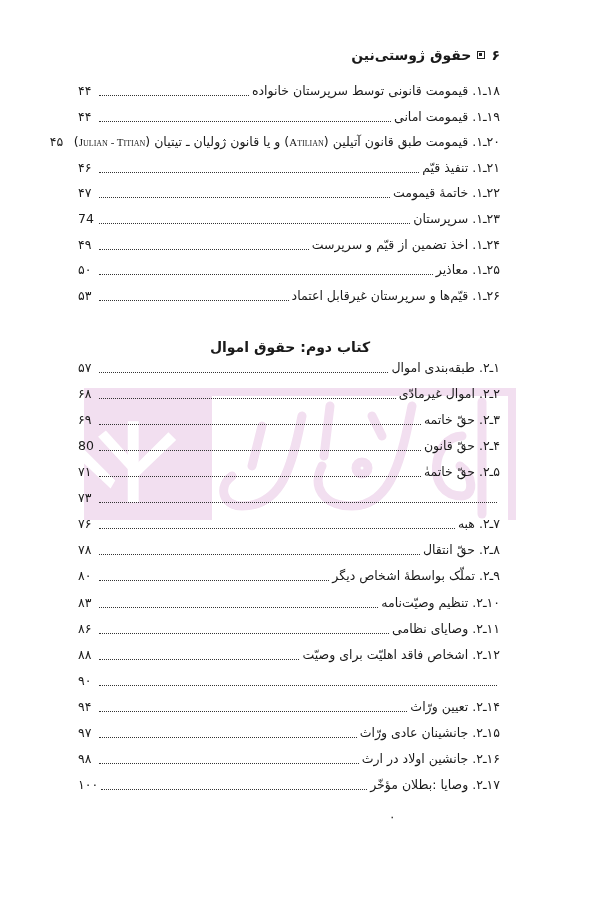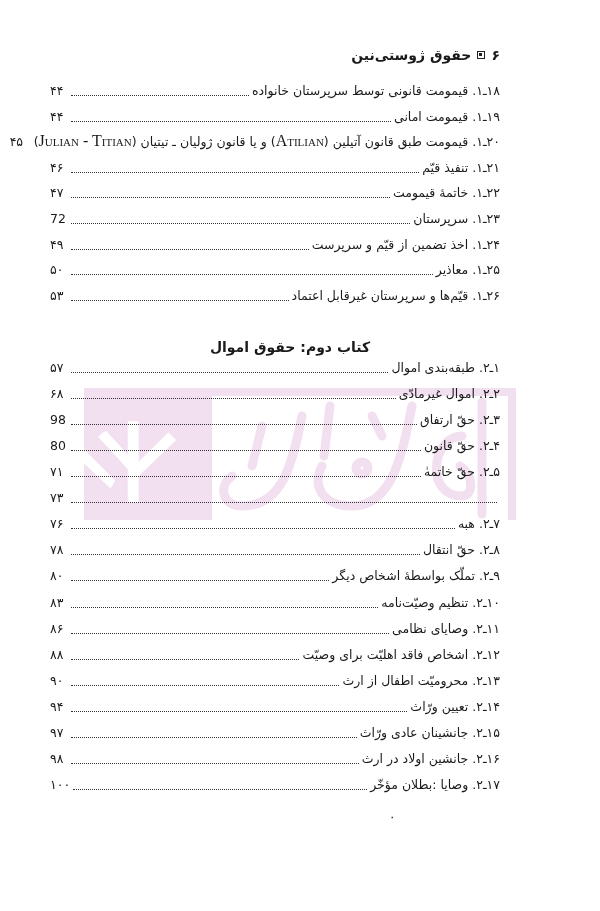--- a/index.html
+++ b/index.html
@@ -106,24 +106,25 @@
       flex: 1 1 auto;
       border-bottom: 1.5px dotted #333;
       margin: 0 3px 4px 3px;
       height: 1px;
     }
     .toc-page {
       flex: 0 0 auto;
       white-space: nowrap;
       min-width: 18px;
       text-align: left;
+      margin-left: 28px;
     }
     .latin {
       font-family: "Liberation Serif", serif;
-      font-size: 16px;
+      font-size: 11px;
       font-variant: small-caps;
     }
     .section-heading {
       position: absolute;
       top: 339px;
       left: 0;
       width: 600px;
       text-align: center;
       font-weight: bold;
       font-size: 14px;
@@ -198,21 +199,21 @@
       <span class="toc-page">۴۶</span>
     </div>
     <div class="toc-row" style="top:184px;">
       <span class="toc-title">۲۲ـ۱. خاتمهٔ قیمومت</span>
       <span class="toc-leader"></span>
       <span class="toc-page">۴۷</span>
     </div>
     <div class="toc-row" style="top:210px;">
       <span class="toc-title">۲۳ـ۱. سرپرستان</span>
       <span class="toc-leader"></span>
-      <span class="toc-page">72</span>
+      <span class="toc-page">74</span>
     </div>
     <div class="toc-row" style="top:236px;">
       <span class="toc-title">۲۴ـ۱. اخذ تضمین از قیّم و سرپرست</span>
       <span class="toc-leader"></span>
       <span class="toc-page">۴۹</span>
     </div>
     <div class="toc-row" style="top:261px;">
       <span class="toc-title">۲۵ـ۱. معاذیر</span>
       <span class="toc-leader"></span>
       <span class="toc-page">۵۰</span>
@@ -233,23 +234,23 @@
       <span class="toc-title">۱ـ۲. طبقه‌بندی اموال</span>
       <span class="toc-leader"></span>
       <span class="toc-page">۵۷</span>
     </div>
     <div class="toc-row" style="top:385px;">
       <span class="toc-title">۲ـ۲. اموال غیرمادّی</span>
       <span class="toc-leader"></span>
       <span class="toc-page">۶۸</span>
     </div>
     <div class="toc-row" style="top:411px;">
-      <span class="toc-title">۳ـ۲. حقّ ارتفاق</span>
-      <span class="toc-leader"></span>
-      <span class="toc-page">98</span>
+      <span class="toc-title">۳ـ۲. حقّ خاتمه</span>
+      <span class="toc-leader"></span>
+      <span class="toc-page">۶۹</span>
     </div>
     <div class="toc-row" style="top:437px;">
       <span class="toc-title">۴ـ۲. حقّ قانون</span>
       <span class="toc-leader"></span>
       <span class="toc-page">80</span>
     </div>
     <div class="toc-row" style="top:463px;">
       <span class="toc-title">۵ـ۲. حقّ خاتمهٰ</span>
       <span class="toc-leader"></span>
       <span class="toc-page">۷۱</span>
@@ -282,21 +283,20 @@
       <span class="toc-title">۱۱ـ۲. وصایای نظامی</span>
       <span class="toc-leader"></span>
       <span class="toc-page">۸۶</span>
     </div>
     <div class="toc-row" style="top:646px;">
       <span class="toc-title">۱۲ـ۲. اشخاص فاقد اهلیّت برای وصیّت</span>
       <span class="toc-leader"></span>
       <span class="toc-page">۸۸</span>
     </div>
     <div class="toc-row" style="top:672px;">
-      <span class="toc-title">۱۳ـ۲. محرومیّت اطفال از ارث</span>
       <span class="toc-leader"></span>
       <span class="toc-page">۹۰</span>
     </div>
     <div class="toc-row" style="top:698px;">
       <span class="toc-title">۱۴ـ۲. تعیین ورّاث</span>
       <span class="toc-leader"></span>
       <span class="toc-page">۹۴</span>
     </div>
     <div class="toc-row" style="top:724px;">
       <span class="toc-title">۱۵ـ۲. جانشینان عادی ورّاث</span>

